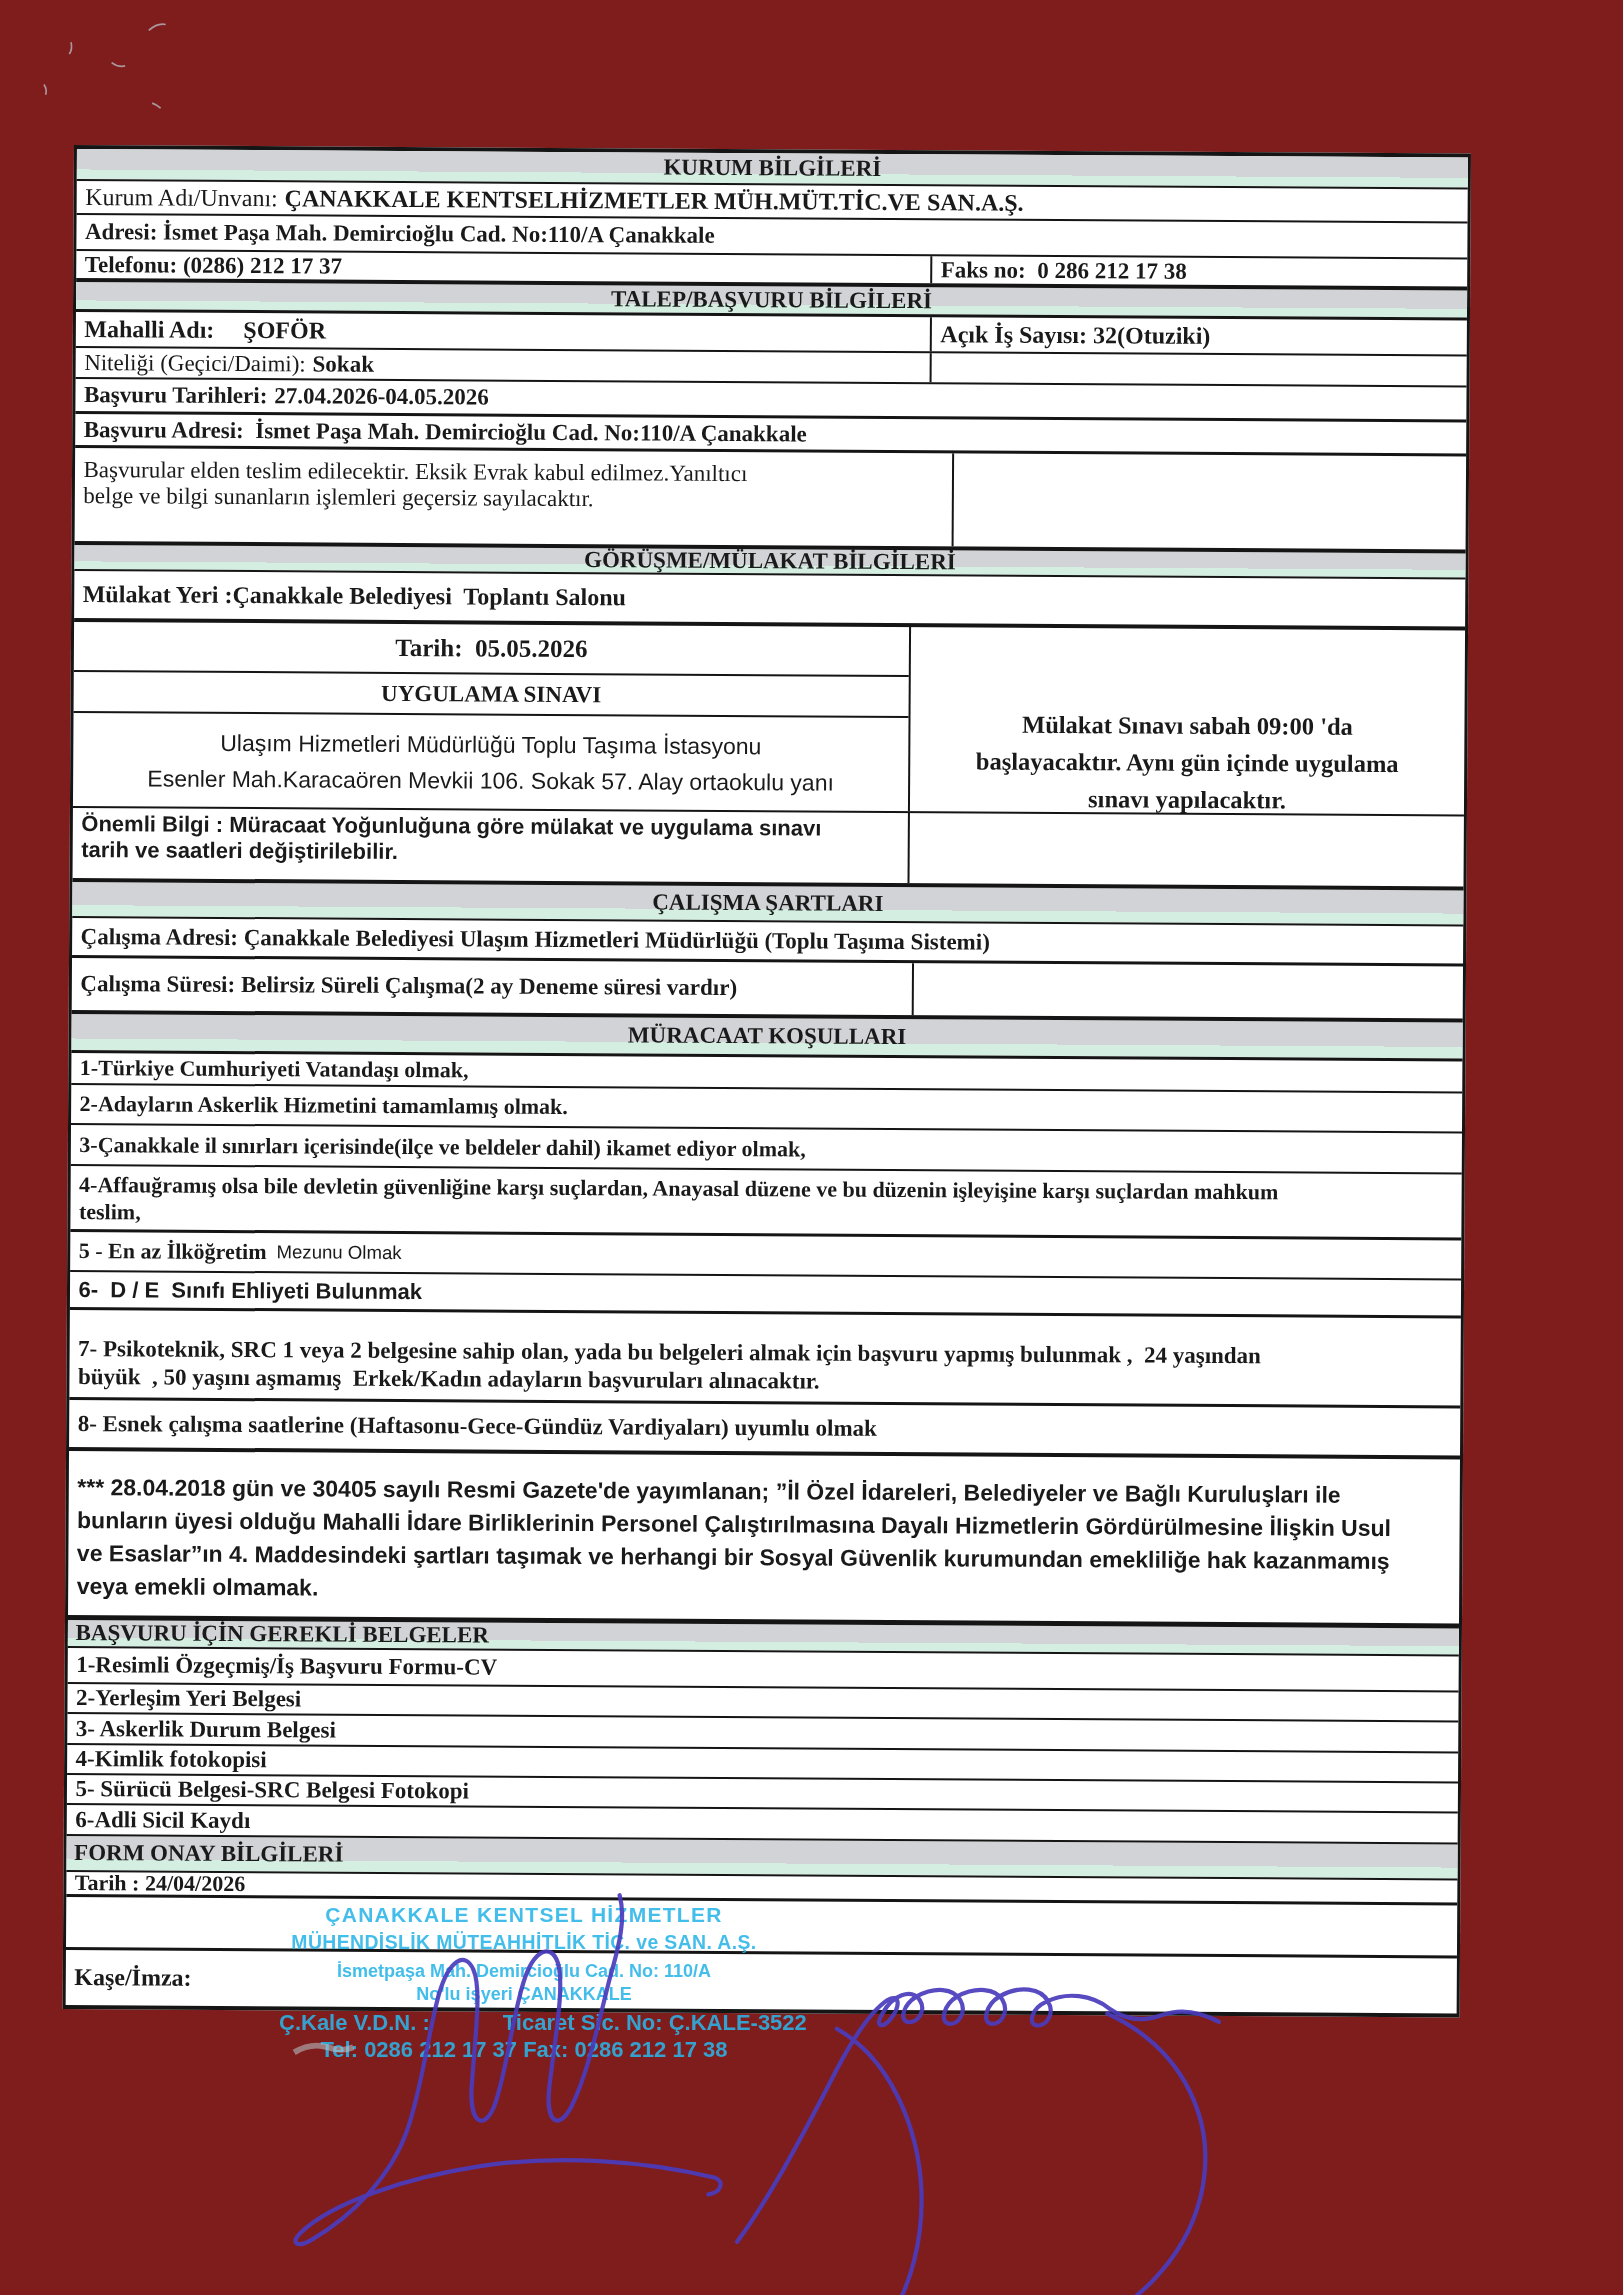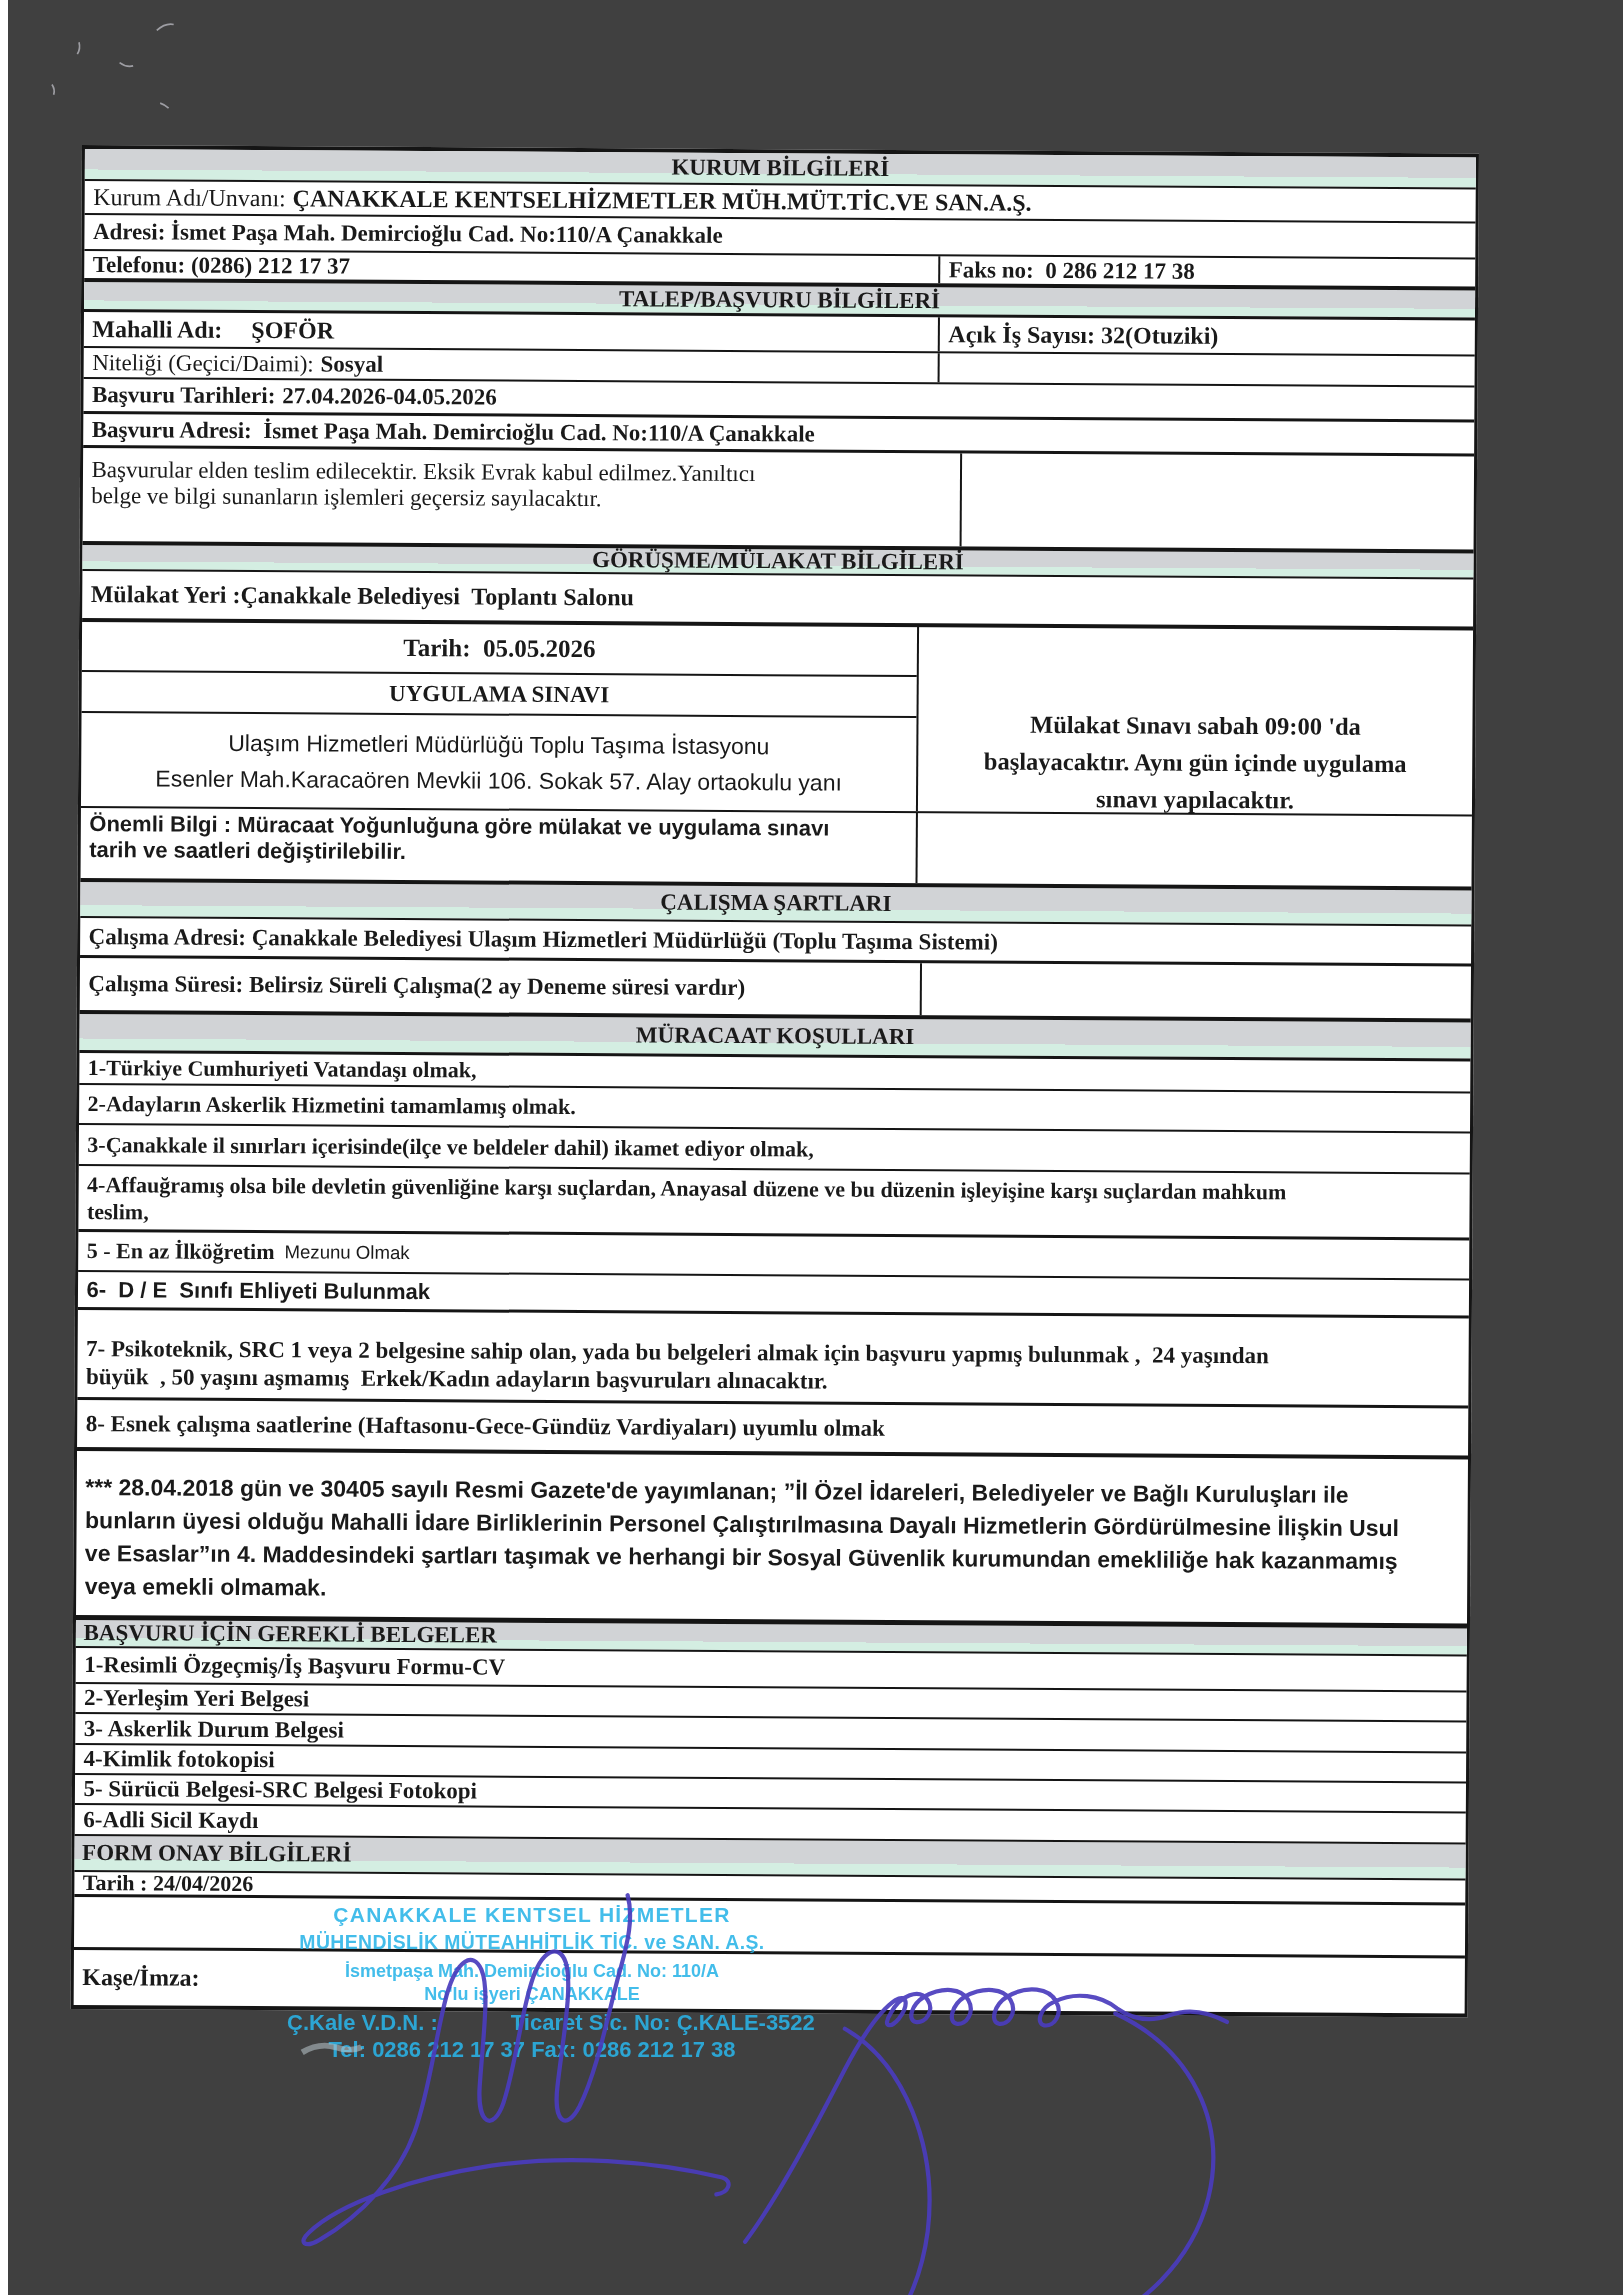--- a/index.html
+++ b/index.html
@@ -6,21 +6,21 @@
     --band-gray:#d1d3d6;
     --band-mint:#d4eee2;
     --border:#151515;
     --text:#1a1a1a;
     --stamp-cyan:#2ab4e8;
     --ink-violet:#4a3cbd;
   }
   html,body{margin:0;padding:0;}
   body{width:1623px;height:2295px;position:relative;background:#ffffff;overflow:hidden;
        font-family:"Liberation Serif","DejaVu Serif",serif;color:var(--text);}
-  .page{position:absolute;inset:0;background:#404040;margin-left:8px;}
+  .page{position:absolute;inset:0;background:#7f1d1d;}
   .doc-table{
     position:absolute;left:74px;top:145px;width:1397px;
     border:3.4px solid var(--border);border-top-width:4.2px;border-bottom-width:4.2px;
     transform:rotate(0.35deg);transform-origin:0 0;
     box-sizing:border-box;background:#fff;
   }
   .row{position:relative;display:flex;align-items:center;box-sizing:border-box;
        border-bottom:2.5px solid var(--border);font-size:23px;font-weight:600;
        white-space:pre-wrap;}
   .row .cellL{flex:1;height:100%;display:flex;align-items:center;padding-left:8.5px;box-sizing:border-box;}
@@ -76,21 +76,21 @@
     </div>
 
     <div class="band center bb4" style="height:30px;">
       <span>TALEP/BAŞVURU BİLGİLERİ</span>
     </div>
     <div class="row" style="height:36px;font-size:24px;">
       <span class="cellL"><span style="font-weight:700;">Mahalli Adı:</span><span class="val" style="margin-left:29px;">ŞOFÖR</span></span>
       <span class="cellR w635" style="font-weight:700;">Açık İş Sayısı: 32(Otuziki)</span>
     </div>
     <div class="row" style="height:31px;">
-      <span class="cellL"><span class="lbl">Niteliği (Geçici/Daimi):</span><span class="val">Sosyal</span></span>
+      <span class="cellL"><span class="lbl">Niteliği (Geçici/Daimi):</span><span class="val">Sokak</span></span>
       <span class="cellR w635"></span>
     </div>
     <div class="row bb4" style="height:35px;">
       <span class="cellL"><span>Başvuru Tarihleri:</span><span class="val">27.04.2026-04.05.2026</span></span>
     </div>
     <div class="row bb4" style="height:34px;font-weight:700;">
       <span class="cellL">Başvuru Adresi:  İsmet Paşa Mah. Demircioğlu Cad. No:110/A Çanakkale</span>
     </div>
     <div class="row bb5" style="height:97px;font-weight:500;">
       <span class="cellL" style="align-items:flex-start;">

